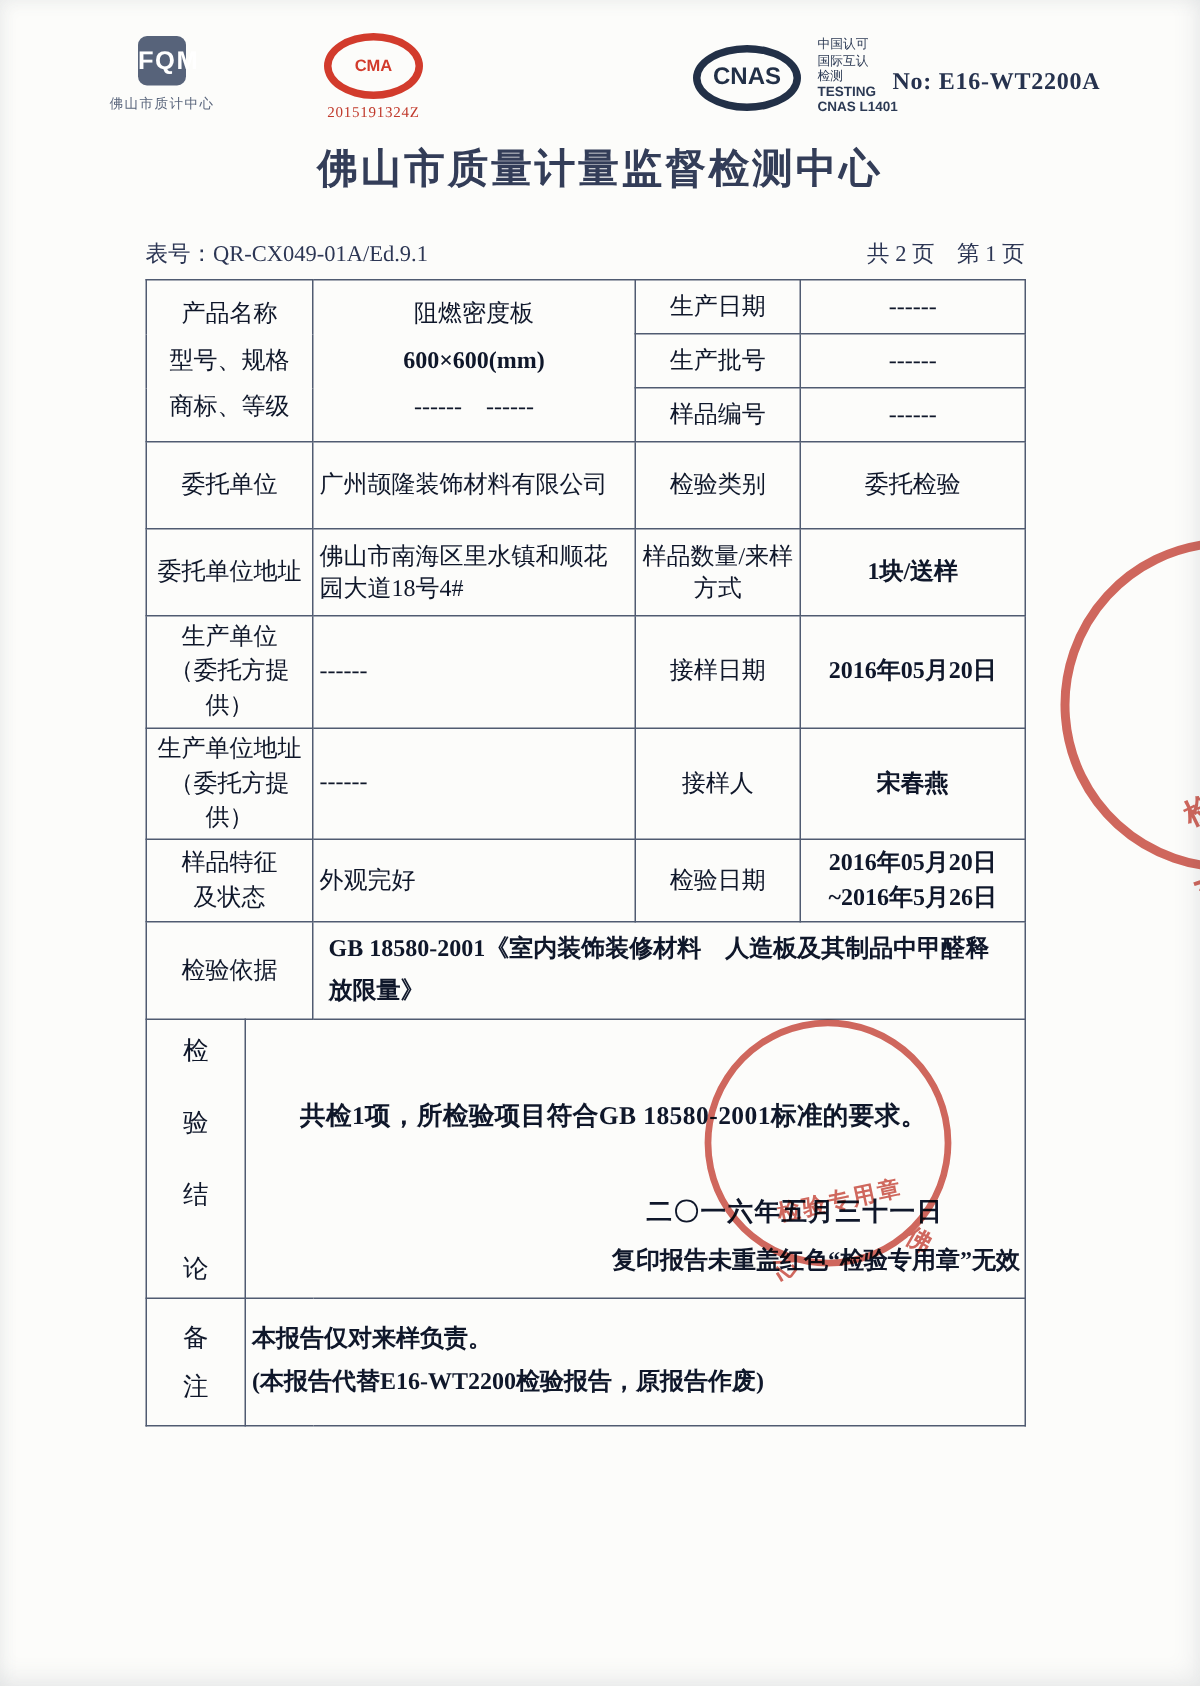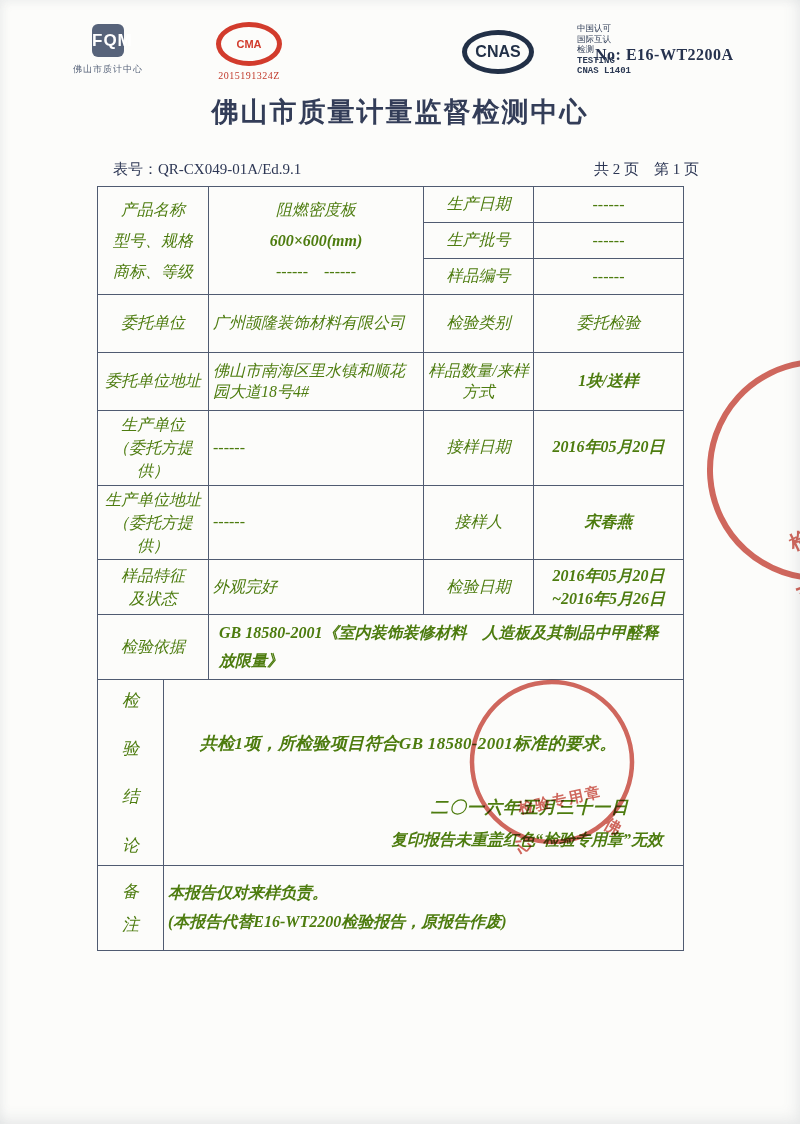--- a/index.html
+++ b/index.html
@@ -24,51 +24,51 @@
   .cert{margin-top:4px;color:#c0392b;font-size:10px;letter-spacing:.5px;}
   .cert.small{font-size:7px;letter-spacing:0;}
   .globe{position:absolute;left:378px;top:2px;width:58px;height:58px;border-radius:50%;
          border:2px solid #3f63a8;
          background:repeating-linear-gradient(0deg,rgba(63,99,168,.40) 0 1.5px,transparent 1.5px 5px);
          display:flex;align-items:center;justify-content:center;}
   .globe span{background:rgba(252,252,250,.85);color:#3f63a8;font-weight:bold;font-size:8px;
               padding:1px 2px;font-family:"Liberation Sans",sans-serif;letter-spacing:.5px;}
   .cnas{left:460px;top:12px;width:76px;}
   .cnas .ring{width:62px;height:34px;border:5px solid #223047;color:#223047;font-size:16px;}
-  .cnastx{position:absolute;left:577px;top:6px;font-family:Liberation Mono, monospace;
+  .cnastx{position:absolute;left:545px;top:6px;font-family:Liberation Sans, sans-serif;
           color:#2c3a54;font-size:8.5px;line-height:10.5px;}
   .cnastx .b{font-weight:bold;font-size:9px;}
   .repno{position:absolute;left:595px;top:28px;font-size:16px;font-weight:bold;color:#26324e;
          letter-spacing:.5px;}
   
   .t-org{position:absolute;top:94px;left:0;width:100%;text-align:center;font-size:27px;
          font-weight:bold;letter-spacing:2px;color:#333d58;}
   .t-doc{position:absolute;top:129px;left:0;width:100%;text-align:center;font-size:26px;
          font-weight:bold;color:#333d58;}
-  .meta{position:absolute;top:160px;left:113px;width:586px;display:flex;
+  .meta{position:absolute;top:160px;left:97px;width:586px;display:flex;
         justify-content:space-between;font-size:15px;color:#2c3654;}
   
   table.rpt{position:absolute;top:186px;left:97px;width:586px;border-collapse:collapse;
-            table-layout:fixed;font-size:16px;color:#4d7c0f;font-style:italic;}
+            table-layout:fixed;font-size:16px;color:#0f172a;}
   table.rpt td{border:1px solid #505b71;padding:2px 4px;vertical-align:middle;}
   td.lbl{text-align:center;}
   td.vl{text-align:left;padding-left:10px;}
   td.vc{text-align:center;}
   .preline{white-space:pre-line;line-height:1.45;}
   .b{font-weight:bold;}
   tr.rsub td{height:31px;}
   .plines div{line-height:31px;text-align:center;}
   td.vert{vertical-align:middle;}
   .vstack{display:flex;flex-direction:column;align-items:center;font-size:17px;}
   .vstack.sp{height:168px;justify-content:space-between;padding:6px 0;}
   .vstack.rm{gap:10px;}
   td.conc{position:relative;padding:0;}
   .conc-text{position:absolute;top:52px;left:36px;font-size:17px;font-weight:bold;letter-spacing:.3px;}
   .conc-date{position:absolute;top:116px;right:54px;font-size:17px;font-weight:bold;letter-spacing:1px;}
-  .conc-note{position:absolute;top:150px;right:20px;font-size:16px;font-weight:bold;}
+  .conc-note{position:absolute;top:150px;right:3px;font-size:16px;font-weight:bold;}
   td.remk{padding:8px 12px;vertical-align:top;}
   .remk div{line-height:1.8;font-weight:bold;}
   
   .foot{position:absolute;top:902px;left:103px;width:600px;display:flex;align-items:center;
         font-size:15px;font-weight:bold;color:#2c3654;}
   .sig{margin:0 4px;flex:none;}
   .foot .gap1{margin-left:10px;}
   .foot .gap2{margin-left:22px;}
   
   .stamp{position:absolute;pointer-events:none;mix-blend-mode:multiply;opacity:.82;}

